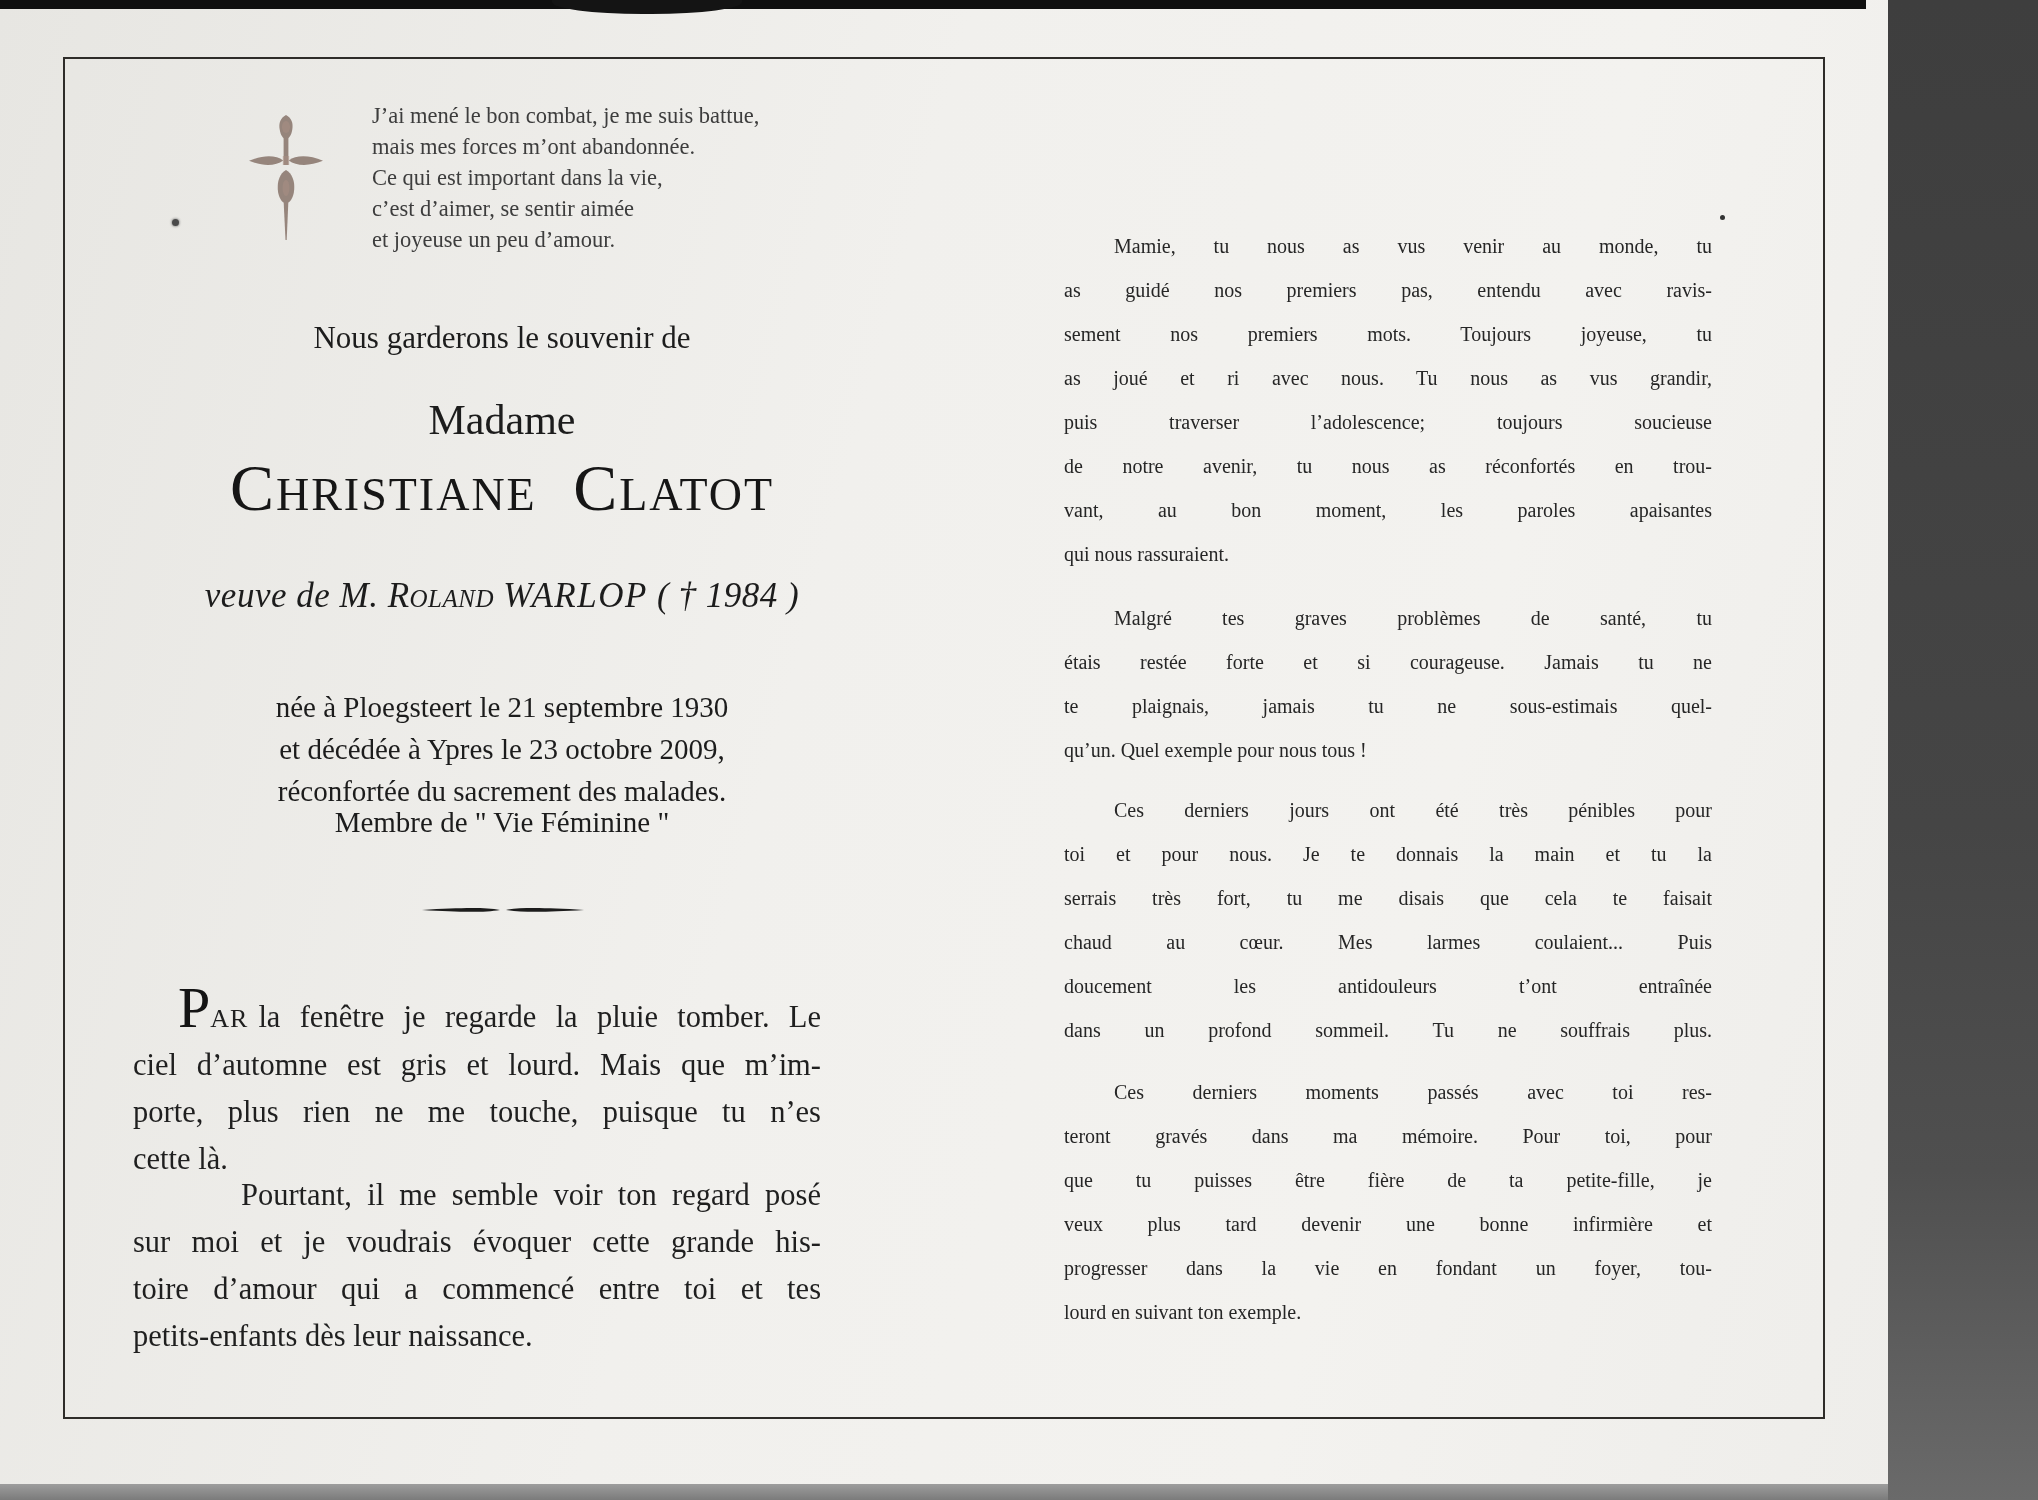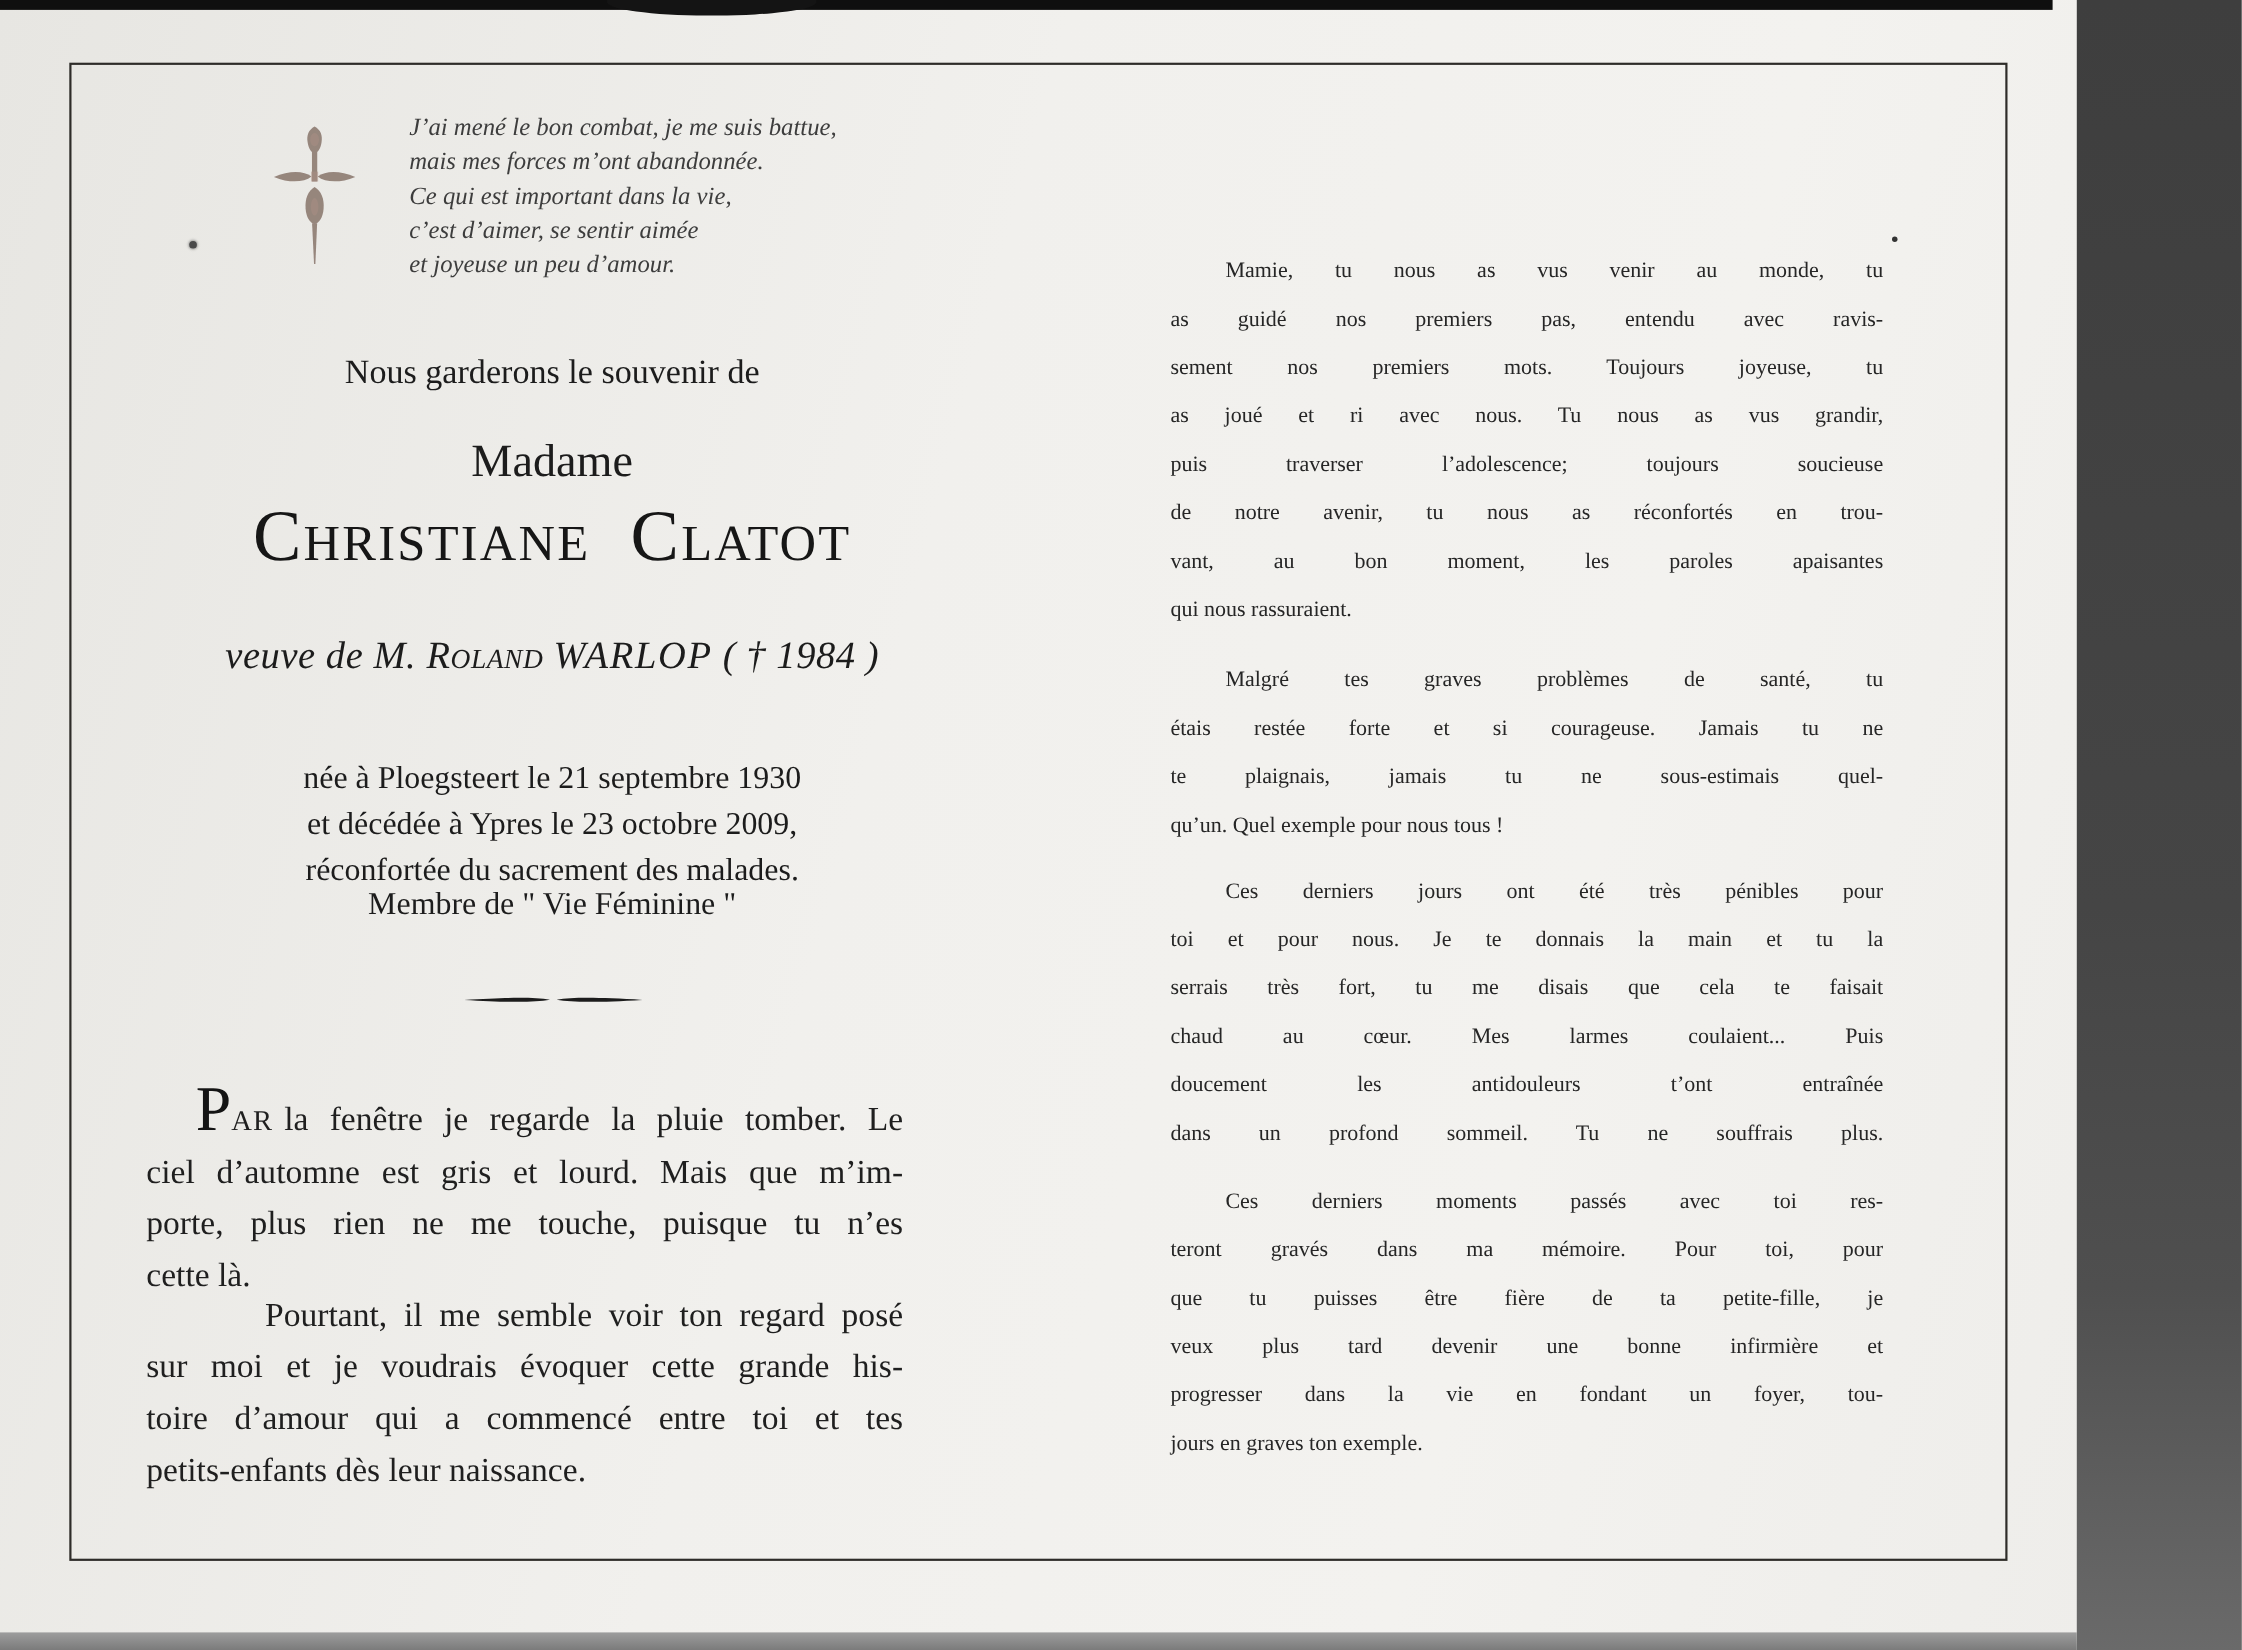--- a/index.html
+++ b/index.html
@@ -15,21 +15,21 @@
   .top-edge-bump{left:552px;top:0;width:190px;height:14px;background:#141414;border-radius:0 0 90px 90px / 0 0 12px 12px;}
   .scanner-bg{left:1888px;top:0;width:150px;height:1500px;
     background:linear-gradient(180deg,#3e3e3e 0%,#454545 55%,#4f4f4f 78%,#6a6a6a 100%);}
   .bottom-edge{left:0;top:1484px;width:1888px;height:16px;background:linear-gradient(180deg,#9d9d9d,#7b7b7b);}
   .speck{border-radius:50%;background:#4a4a4a;}
   .speck.a{left:172px;top:219px;width:7px;height:7px;box-shadow:0 0 2px 1px rgba(70,70,70,.4);}
   .speck.b{left:1720px;top:215px;width:5px;height:5px;background:#333;}
   
   .frame{left:63px;top:57px;width:1762px;height:1362px;border:2px solid #2e2c29;box-sizing:border-box;}
   
-  .epitaph{left:372px;top:100px;width:460px;font-style:italic;font-size:22.5px;line-height:31px;color:#3d3d3d;}
+  .epitaph{left:372px;top:100px;width:460px;font-size:22.5px;line-height:31px;color:#3d3d3d;}
   .cross{left:246px;top:112px;width:80px;height:130px;}
   
   .centerblock{left:102px;width:800px;text-align:center;color:#1c1c1c;}
   .intro{top:320px;font-size:31px;}
   .honorific{top:396px;font-size:42px;}
   .deceased{top:452px;font-size:66px;line-height:72px;font-variant-caps:small-caps;letter-spacing:2px;word-spacing:18px;color:#161616;}
   .spouse{top:576px;font-size:35px;letter-spacing:.5px;font-style:italic;}
   .spouse .sc{font-variant-caps:small-caps;}
   .spouse .fam{letter-spacing:1.5px;}
   .dates{top:658px;font-size:29px;line-height:42px;margin-top:28px;}
@@ -159,16 +159,16 @@
       <div class="jline">chaud au cœur. Mes larmes coulaient... Puis</div>
       <div class="jline">doucement les antidouleurs t’ont entraînée</div>
       <div class="jline last">dans un profond sommeil. Tu ne souffrais plus.</div>
     </div>
   <div class="abs righttext p-r4 indent" style="--fi:50px;">
       <div class="jline">Ces derniers moments passés avec toi res-</div>
       <div class="jline">teront gravés dans ma mémoire. Pour toi, pour</div>
       <div class="jline">que tu puisses être fière de ta petite-fille, je</div>
       <div class="jline">veux plus tard devenir une bonne infirmière et</div>
       <div class="jline">progresser dans la vie en fondant un foyer, tou-</div>
-      <div class="jline last">jours en graves ton exemple.</div>
+      <div class="jline last">lourd en suivant ton exemple.</div>
     </div>
 
 </div>
 
 </body></html>

